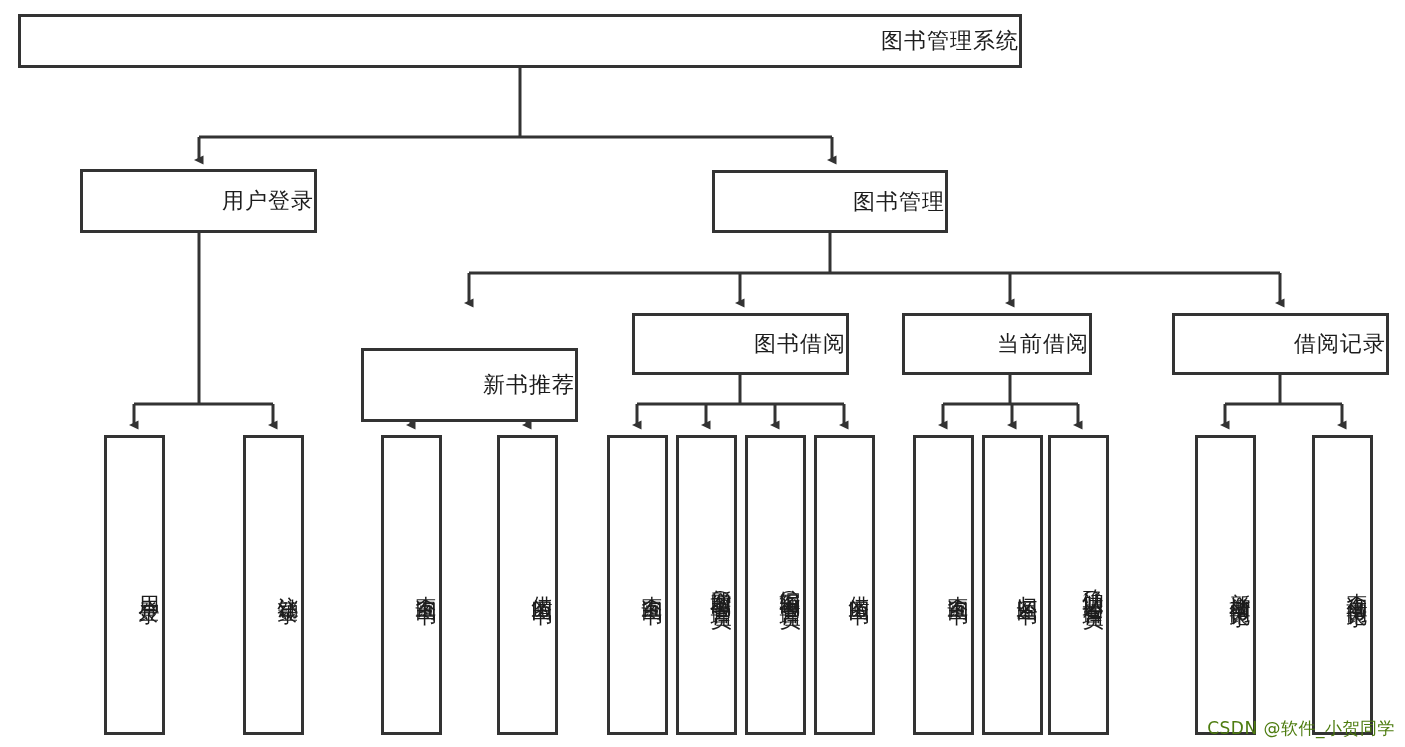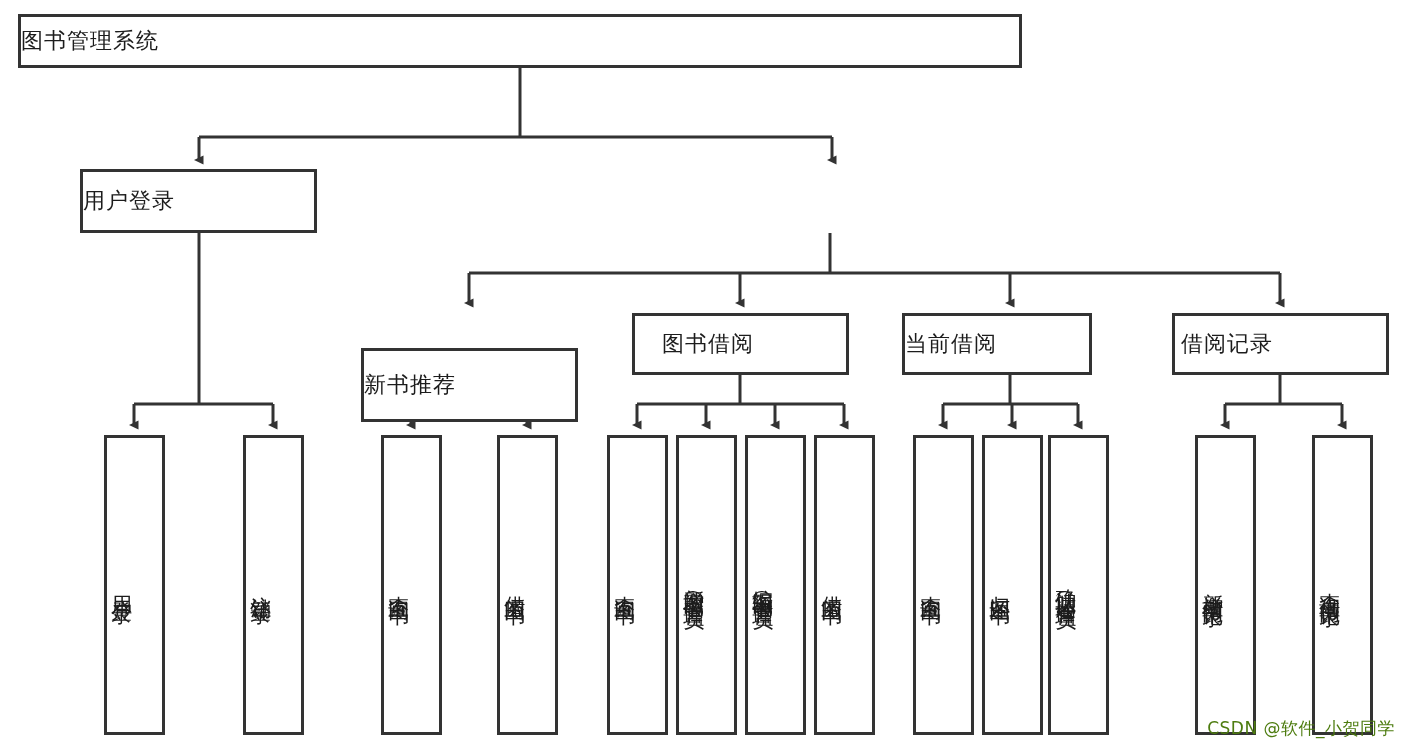--- a/index.html
+++ b/index.html
@@ -21,21 +21,21 @@
     width:1405px; height:747px;
     pointer-events:none;
   }
   .node{
     position:absolute;
     box-sizing:border-box;
     border:3px solid #333333;
     background:#ffffff;
     display:flex;
     align-items:center;
-    justify-content:flex-start;
+    justify-content:flex-end;
     z-index:2;
   }
   .node .label{
     font-size:22px;
     line-height:1.05;
     letter-spacing:1px;
     color:#1c1c1c;
     white-space:nowrap;
     text-align:center;
   }
@@ -119,20 +119,23 @@
     </g>
   </svg>
 
   <div class="node" style="left:18px; top:14px; width:1004px; height:54px;">
     <span class="label">图书管理系统</span>
   </div>
 
   <div class="node" style="left:80px; top:169px; width:237px; height:64px;">
     <span class="label">用户登录</span>
   </div>
+  <div class="node" style="left:712px; top:170px; width:236px; height:63px;">
+    <span class="label">图书管理</span>
+  </div>
 
   <div class="node" style="left:361px; top:313px; width:217px; height:74px;margin-top:35px;">
     <span class="label">新书推荐</span>
   </div>
   <div class="node" style="left:632px; top:313px; width:217px; height:62px;padding-left:27px;">
     <span class="label">图书借阅</span>
   </div>
   <div class="node" style="left:902px; top:313px; width:190px; height:62px;">
     <span class="label">当前借阅</span>
   </div>

